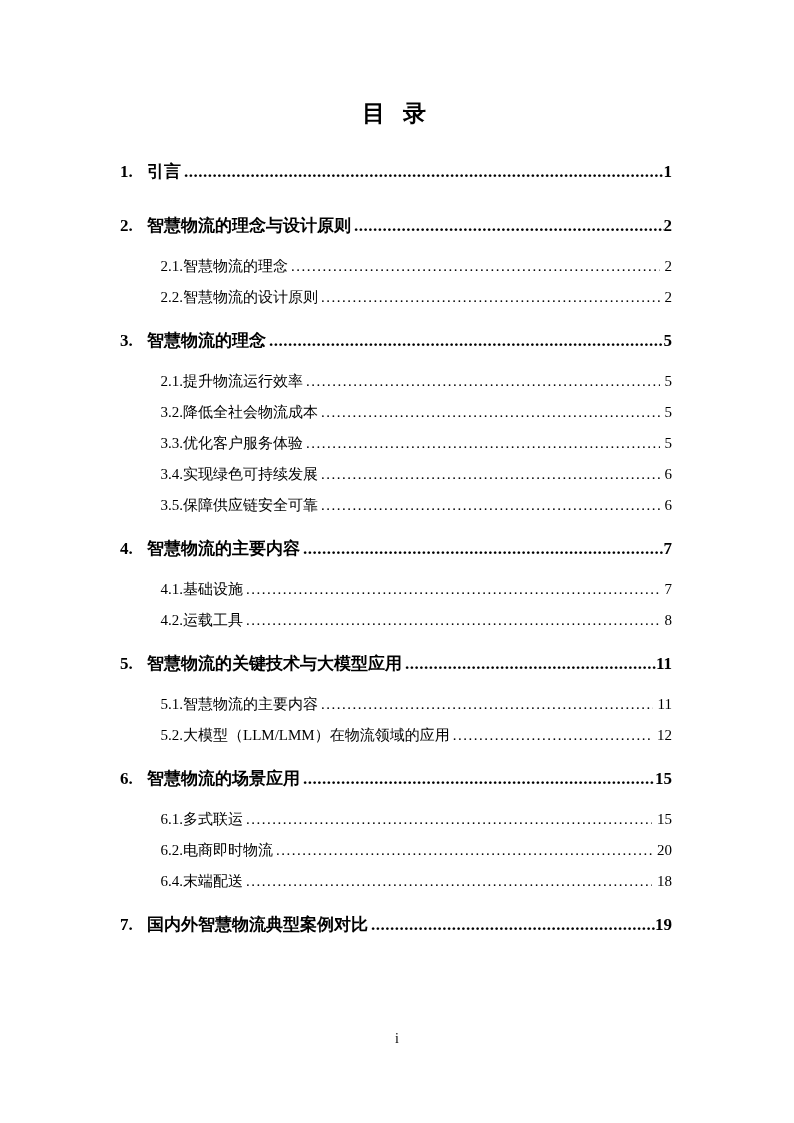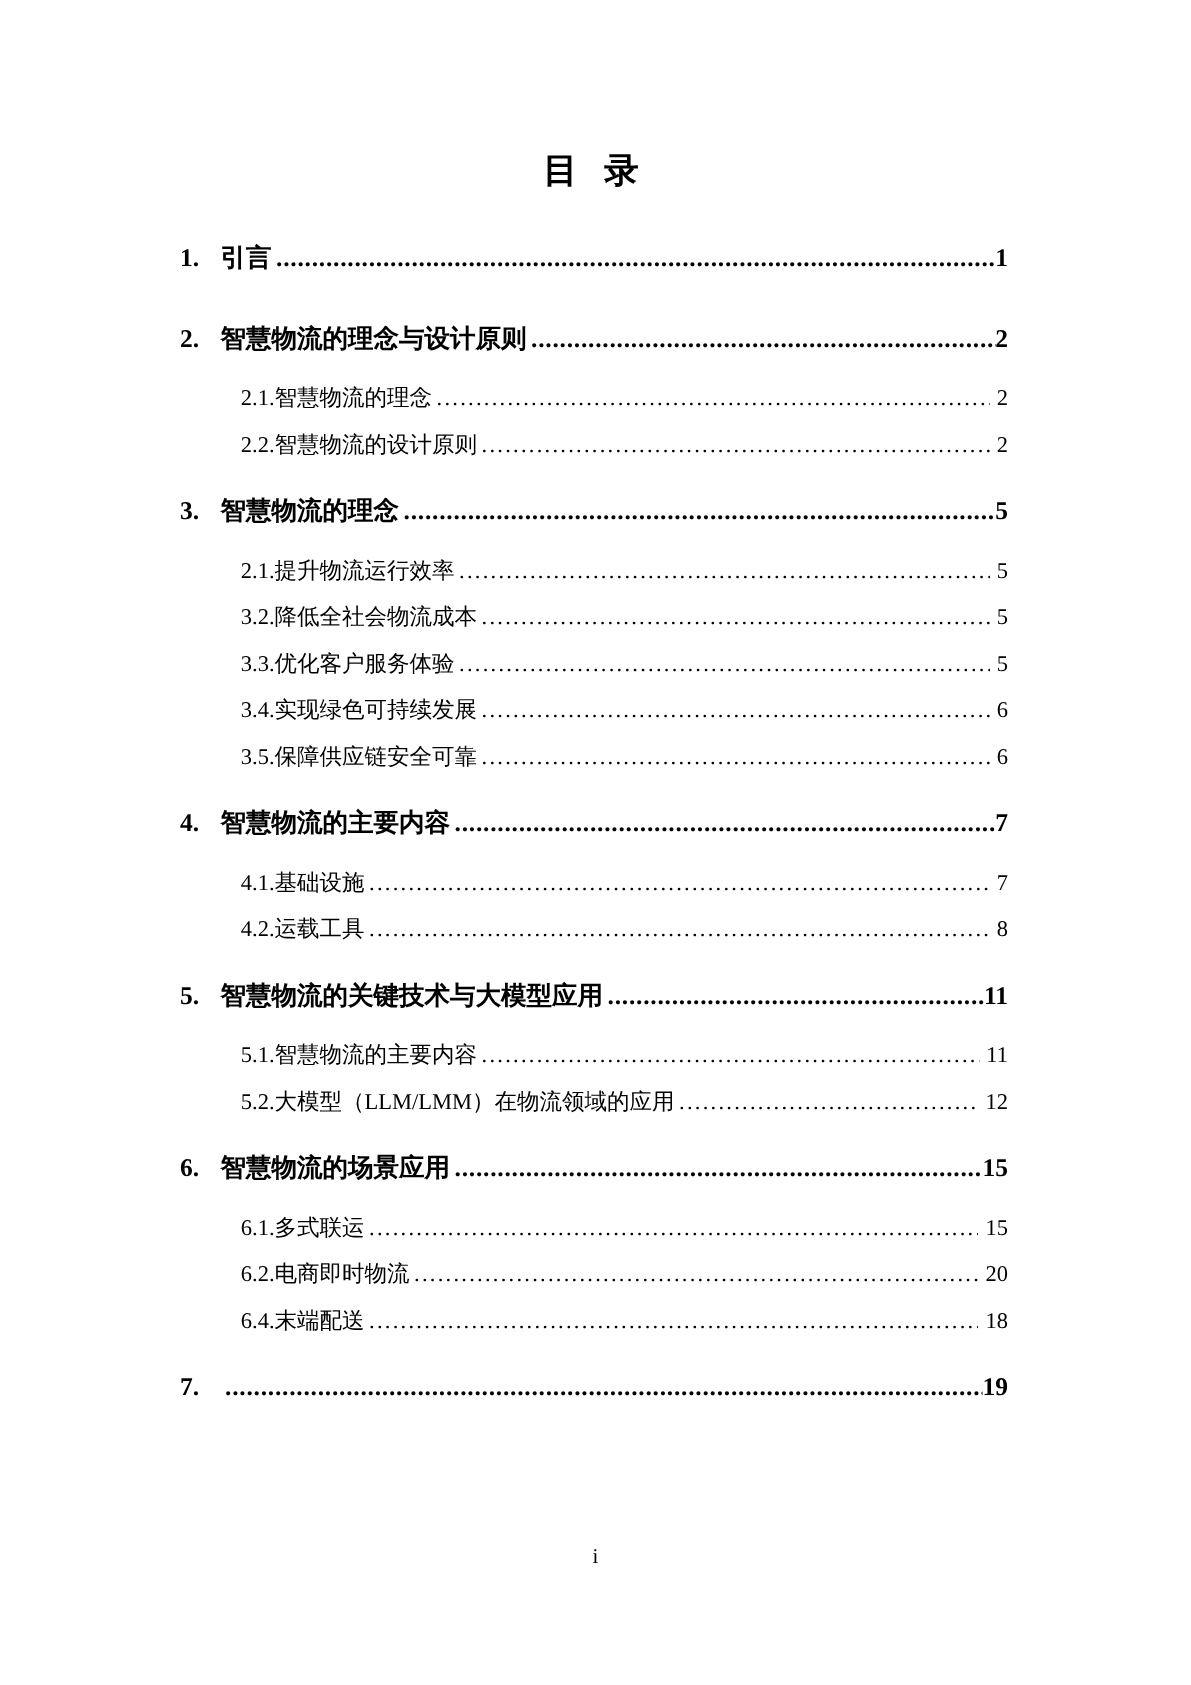--- a/index.html
+++ b/index.html
@@ -205,18 +205,19 @@
     <span class="pagenum">20</span>
   </div>
     <div class="row l2">
     <span class="num">6.4.</span>
     <span class="label">末端配送</span>
     <span class="leader"></span>
     <span class="pagenum">18</span>
   </div>
     <div class="row l1">
     <span class="num">7.</span>
+    <span class="label">国内外智慧物流典型案例对比</span>
     <span class="leader"></span>
     <span class="pagenum">19</span>
   </div>
   </div>
 
 <div class="page-footer">i</div>
 
 </body></html>

